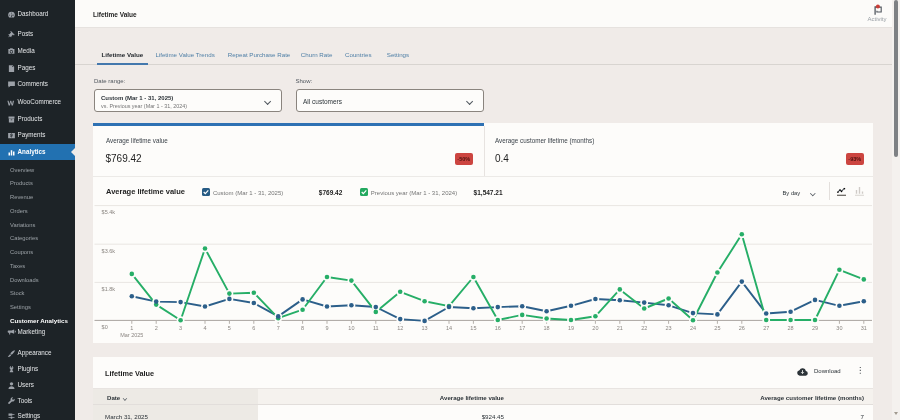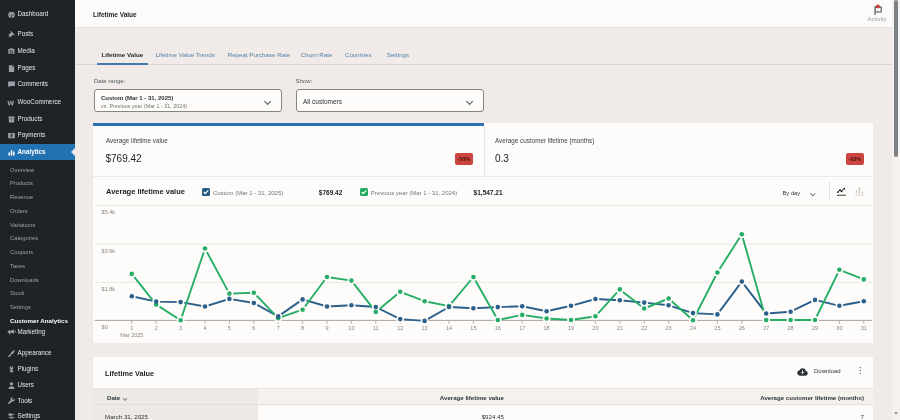--- a/index.html
+++ b/index.html
@@ -206,21 +206,21 @@
   <div class="chev" style="right:9px; top:8px;"></div>
 </div>
 
 <div id="summary">
   <div id="bluebar"></div>
   <div style="position:absolute; left:391px; top:3px; width:1px; height:50px; background:#e7e3e0;"></div>
   <div class="sumlabel" style="left:13px;">Average lifetime value</div>
   <div class="sumval" style="left:12.5px;">$769.42</div>
   <div class="badge" style="left:362px;">-50%</div>
   <div class="sumlabel" style="left:402px;">Average customer lifetime (months)</div>
-  <div class="sumval" style="left:402px;">0.3</div>
+  <div class="sumval" style="left:402px;">0.4</div>
   <div class="badge" style="left:753px;">-93%</div>
 </div>
 
 <div id="chartcard">
   <div id="chead">
     <div class="t">Average lifetime value</div>
     <div class="cb" style="left:108.8px; background:#275b84;">
         <svg width="8" height="8" viewBox="0 0 8 8">
           <path d="M1.7 4l1.6 1.6 3-3.2" stroke="#fff" stroke-width="1.2" fill="none"></path>
         </svg>

